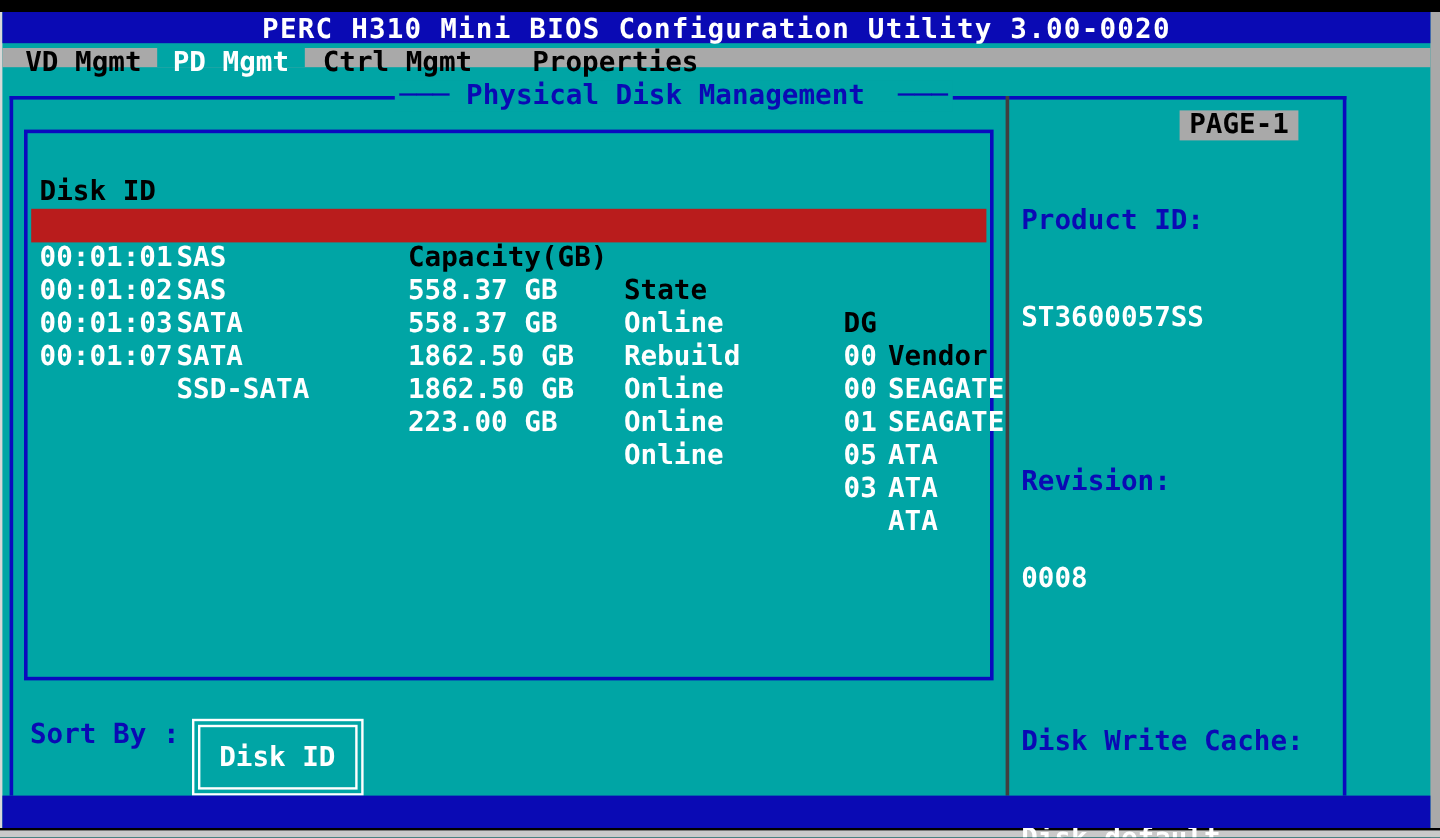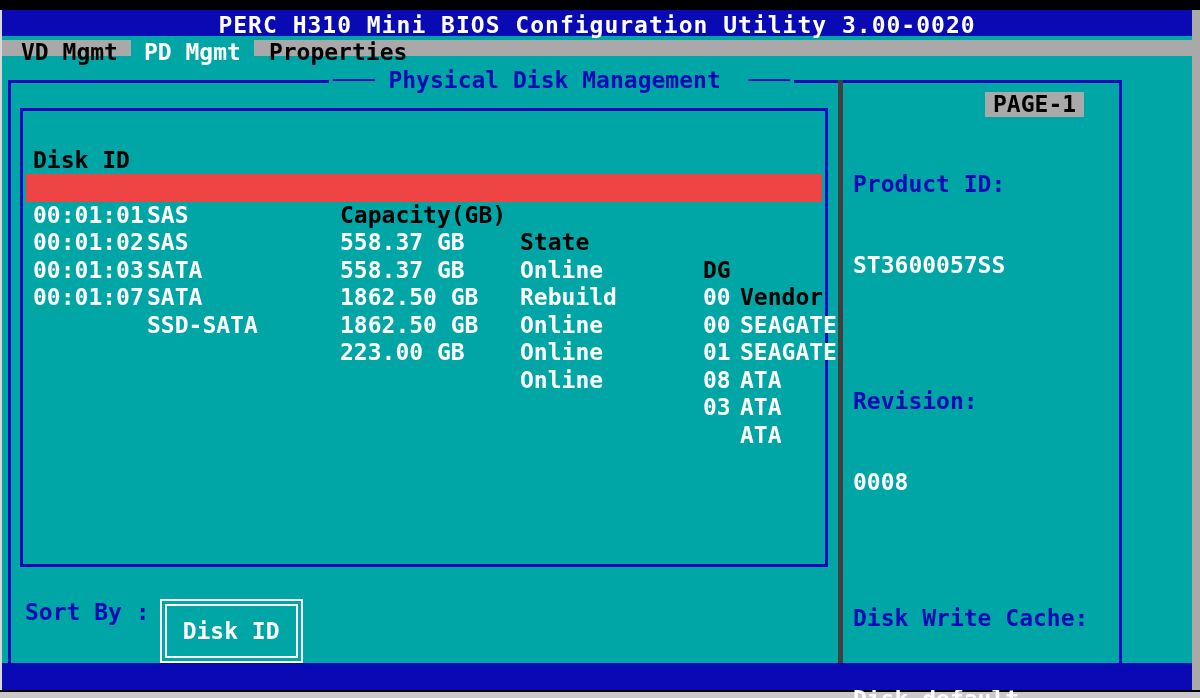--- a/index.html
+++ b/index.html
@@ -45,41 +45,41 @@
   .table-box {
     position:absolute; left:9px; top:25px; width:808px; height:459px;
     border:3px solid #0A0ABE; padding-top:8px;
   }
   .t-row, .t-header {
     position:relative; height:27.5px; line-height:27.5px;
     margin:0 3px; width:calc(100% - 6px); white-space:pre;
   }
   .t-header { color:#000; }
   .t-row { color:#fff; }
-  .t-row.selected { background:#ef4444; }
+  .t-row.selected { background:#b91c1c; }
   .c-diskid { position:absolute; left:7px; }
   .c-type   { position:absolute; left:121px; }
   .c-cap    { position:absolute; left:314px; }
   .c-state  { position:absolute; left:494px;text-align:right; }
   .c-dg     { position:absolute; left:677px; }
   .c-vendor { position:absolute; left:714px; }
 
   .sortby-row {
     position:absolute; left:14px; top:516px; height:66px;
     display:flex; align-items:flex-start;
   }
   .sortby-label { color:#0A0AB4; white-space:pre; }
   .sortby-box {
     margin-left:10px; border:7px double #FFFFFF; color:#fff;
     height:64px; line-height:50px; padding:0 16px; white-space:pre;
   }
 
   .right-panel {
     position:absolute; left:827px; top:-3px; width:351px; height:583px;
-    border-left:5px solid #404040; padding:0 0 0 10px;
+    border-left:3px solid #404040; padding:0 0 0 10px;
   }
   .page-badge {
     display:inline-block; margin:12px 0 0 132px; background:#A9A9A9;
     color:#000; padding:0 8px; line-height:25px;
   }
   .field { line-height:27.1px; white-space:pre; }
   .f-label { color:#0A0AB4; }
   .f-value { color:#FFFFFF; }
   .field, .f-label, .f-value { display:block; }
   .f-label, .f-value { height:27.1px; }
@@ -102,20 +102,21 @@
   <div class="title-bar">
     <span>PERC H310 Mini BIOS Configuration Utility 3.00-0020</span>
   </div>
 
   <div class="menu-bar">
 
       <span class="menu-tab">VD Mgmt</span>
 
       <span class="menu-tab selected">PD Mgmt</span>
 
+      <span class="menu-tab">Ctrl Mgmt</span>
 
       <span class="menu-tab">Properties</span>
 
   </div>
 
   <div class="outer-box">
     <span class="panel-title">Physical Disk Management</span>
 
     <div class="table-box">
       <div class="t-header">
@@ -152,21 +153,21 @@
           <span class="c-state">Online</span>
           <span class="c-dg">01</span>
           <span class="c-vendor">ATA</span>
         </div>
 
         <div class="t-row">
           <span class="c-diskid">00:01:03</span>
           <span class="c-type">SATA</span>
           <span class="c-cap">1862.50 GB</span>
           <span class="c-state">Online</span>
-          <span class="c-dg">08</span>
+          <span class="c-dg">05</span>
           <span class="c-vendor">ATA</span>
         </div>
 
         <div class="t-row">
           <span class="c-diskid">00:01:07</span>
           <span class="c-type">SSD-SATA</span>
           <span class="c-cap">223.00 GB</span>
           <span class="c-state">Online</span>
           <span class="c-dg">03</span>
           <span class="c-vendor">ATA</span>

